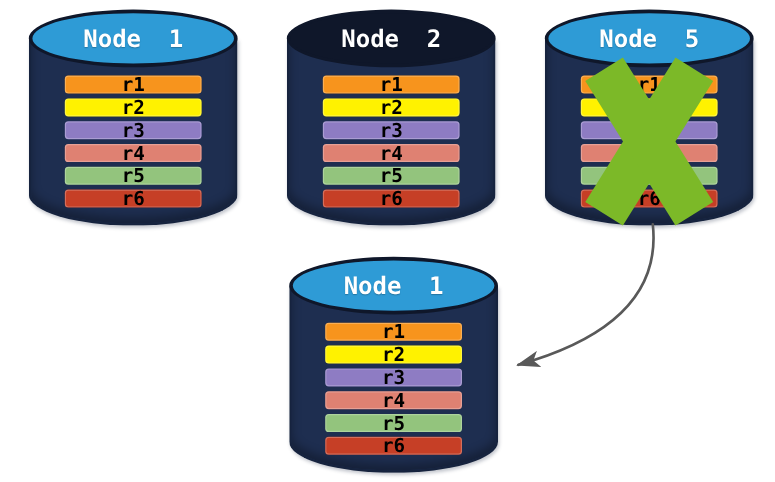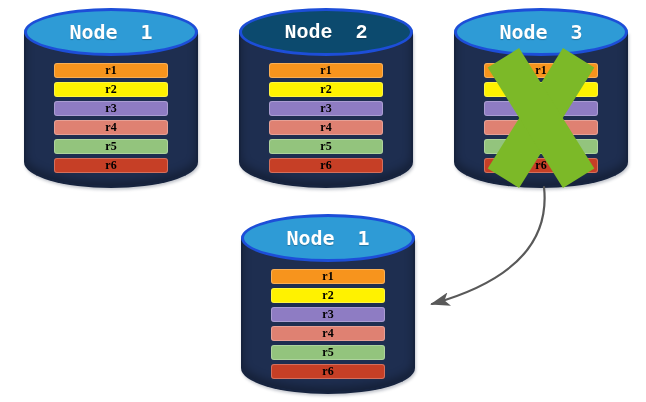--- a/index.html
+++ b/index.html
@@ -34,21 +34,21 @@
     border-radius: 0 0 50% 50% / 0 0 26px 26px;
     box-shadow: inset 0 -5px 8px rgba(0,0,0,0.30), 1px 2px 3px rgba(20,30,60,0.25);
   }
   .cyl-top {
     position: absolute;
     left: 0;
     top: 0;
     width: 174px;
     height: 48px;
     background: #2E9BD6;
-    border: 3px solid #1d4ed8;
+    border: 3px solid #0f172a;
     box-sizing: border-box;
     border-radius: 50%;
     display: flex;
     align-items: center;
     justify-content: center;
     z-index: 2;
   }
   .node-title {
     color: #ffffff;
     font-weight: bold;
@@ -66,25 +66,24 @@
     display: flex;
     flex-direction: column;
     gap: 4px;
     z-index: 3;
   }
   .row {
     height: 15px;
     line-height: 15px;
     border-radius: 3px;
     font-weight: bold;
-    font-size: 12px;
+    font-size: 16px;
     text-align: center;
     color: #000000;
     box-shadow: inset 0 0 0 1px rgba(255,255,255,0.25);
-    font-family: Liberation Serif, serif;
   }
   .overlay {
     position: absolute;
     left: 0;
     top: 0;
     width: 646px;
     height: 402px;
     z-index: 10;
     pointer-events: none;
   }
@@ -104,37 +103,37 @@
       <div class="row" style="background: rgb(255, 242, 0);">r2</div>
       <div class="row" style="background: rgb(142, 124, 195);">r3</div>
       <div class="row" style="background: rgb(223, 129, 114);">r4</div>
       <div class="row" style="background: rgb(147, 196, 125);">r5</div>
       <div class="row" style="background: rgb(198, 63, 38);">r6</div>
     </div>
   </div>
 
   <div class="node" style="left:239px; top:8px;">
     <div class="cyl-body" style="background: rgb(30, 46, 80);"></div>
-    <div class="cyl-top" style="background: #0c4a6e; font-family: Liberation Mono, monospace;">
+    <div class="cyl-top" style="background: #0f172a;">
       <span class="node-title">Node 2</span>
     </div>
     <div class="rows">
       <div class="row" style="background: rgb(247, 148, 29);">r1</div>
       <div class="row" style="background: rgb(255, 242, 0);">r2</div>
       <div class="row" style="background: rgb(142, 124, 195);">r3</div>
       <div class="row" style="background: rgb(223, 129, 114);">r4</div>
       <div class="row" style="background: rgb(147, 196, 125);">r5</div>
       <div class="row" style="background: rgb(198, 63, 38);">r6</div>
     </div>
   </div>
 
   <div class="node" style="left:454px; top:8px;">
     <div class="cyl-body" style="background: rgb(30, 46, 80);"></div>
     <div class="cyl-top" style="background: rgb(46, 155, 214);">
-      <span class="node-title">Node 3</span>
+      <span class="node-title">Node 5</span>
     </div>
     <div class="rows">
       <div class="row" style="background: rgb(247, 148, 29);">r1</div>
       <div class="row" style="background: rgb(255, 242, 0);">r2</div>
       <div class="row" style="background: rgb(142, 124, 195);">r3</div>
       <div class="row" style="background: rgb(223, 129, 114);">r4</div>
       <div class="row" style="background: rgb(147, 196, 125);">r5</div>
       <div class="row" style="background: rgb(198, 63, 38);">r6</div>
     </div>
   </div>

